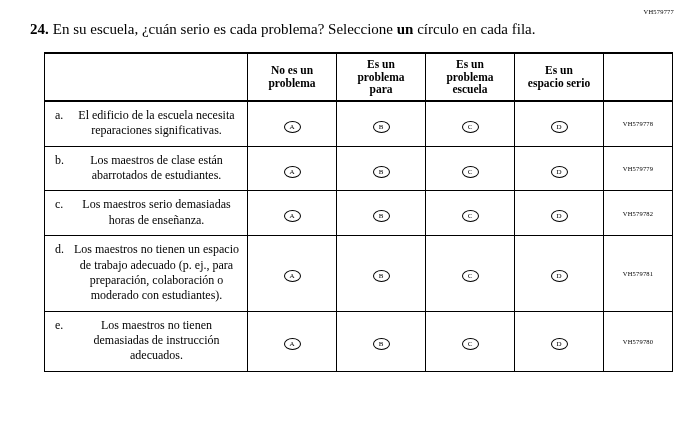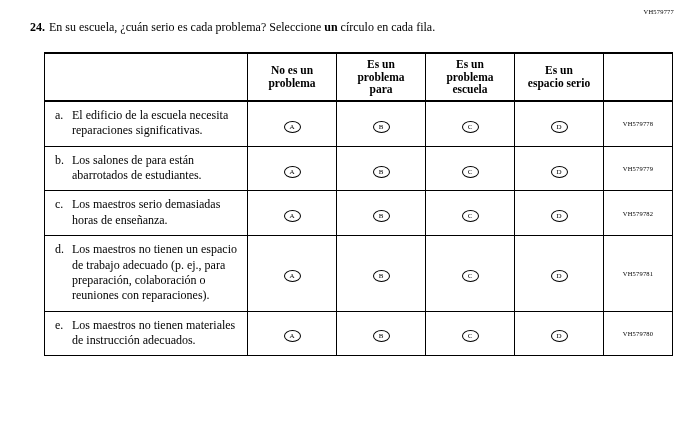--- a/index.html
+++ b/index.html
@@ -27,21 +27,21 @@
     font-family: "Liberation Serif", serif;
     font-size: 6.5px;
     letter-spacing: 0.2px;
     color: #000;
   }
   .question-line {
     position: absolute;
     top: 20px;
     left: 30px;
     right: 40px;
-    font-size: 12px;
+    font-size: 15px;
     line-height: 1.2;
   }
   .question-line .qnum {
     font-weight: bold;
     margin-right: 4px;
   }
   .question-line .bold {
     font-weight: bold;
   }
   table.matrix {
@@ -117,20 +117,21 @@
   }
   .stem-inner {
     display: flex;
     gap: 3px;
   }
   .stem-inner .letter {
     flex: 0 0 auto;
   }
   .stem-inner .txt {
     flex: 1 1 auto;
+    text-align: center;
   }
 </style>
 </head>
 <body>
 
 <div class="page">
 
   <div class="corner-id">VH579777</div>
 
   <div class="question-line">
@@ -190,21 +191,21 @@
         <td class="opt">
           <span class="bubble">D</span>
         </td>
         <td class="idcell">VH579778</td>
       </tr>
 
       <tr>
         <td class="stem">
           <div class="stem-inner">
             <span class="letter">b.</span>
-            <span class="txt">Los salones de para están abarrotados de estudiantes.</span>
+            <span class="txt">Los maestros de clase están abarrotados de estudiantes.</span>
           </div>
         </td>
         <td class="opt">
           <span class="bubble">A</span>
         </td>
         <td class="opt">
           <span class="bubble">B</span>
         </td>
         <td class="opt">
           <span class="bubble">C</span>
@@ -234,21 +235,21 @@
         <td class="opt">
           <span class="bubble">D</span>
         </td>
         <td class="idcell">VH579782</td>
       </tr>
 
       <tr>
         <td class="stem">
           <div class="stem-inner">
             <span class="letter">d.</span>
-            <span class="txt">Los maestros no tienen un espacio de trabajo adecuado (p. ej., para preparación, colaboración o reuniones con reparaciones).</span>
+            <span class="txt">Los maestros no tienen un espacio de trabajo adecuado (p. ej., para preparación, colaboración o moderado con estudiantes).</span>
           </div>
         </td>
         <td class="opt">
           <span class="bubble">A</span>
         </td>
         <td class="opt">
           <span class="bubble">B</span>
         </td>
         <td class="opt">
           <span class="bubble">C</span>
@@ -256,21 +257,21 @@
         <td class="opt">
           <span class="bubble">D</span>
         </td>
         <td class="idcell">VH579781</td>
       </tr>
 
       <tr>
         <td class="stem">
           <div class="stem-inner">
             <span class="letter">e.</span>
-            <span class="txt">Los maestros no tienen materiales de instrucción adecuados.</span>
+            <span class="txt">Los maestros no tienen demasiadas de instrucción adecuados.</span>
           </div>
         </td>
         <td class="opt">
           <span class="bubble">A</span>
         </td>
         <td class="opt">
           <span class="bubble">B</span>
         </td>
         <td class="opt">
           <span class="bubble">C</span>

